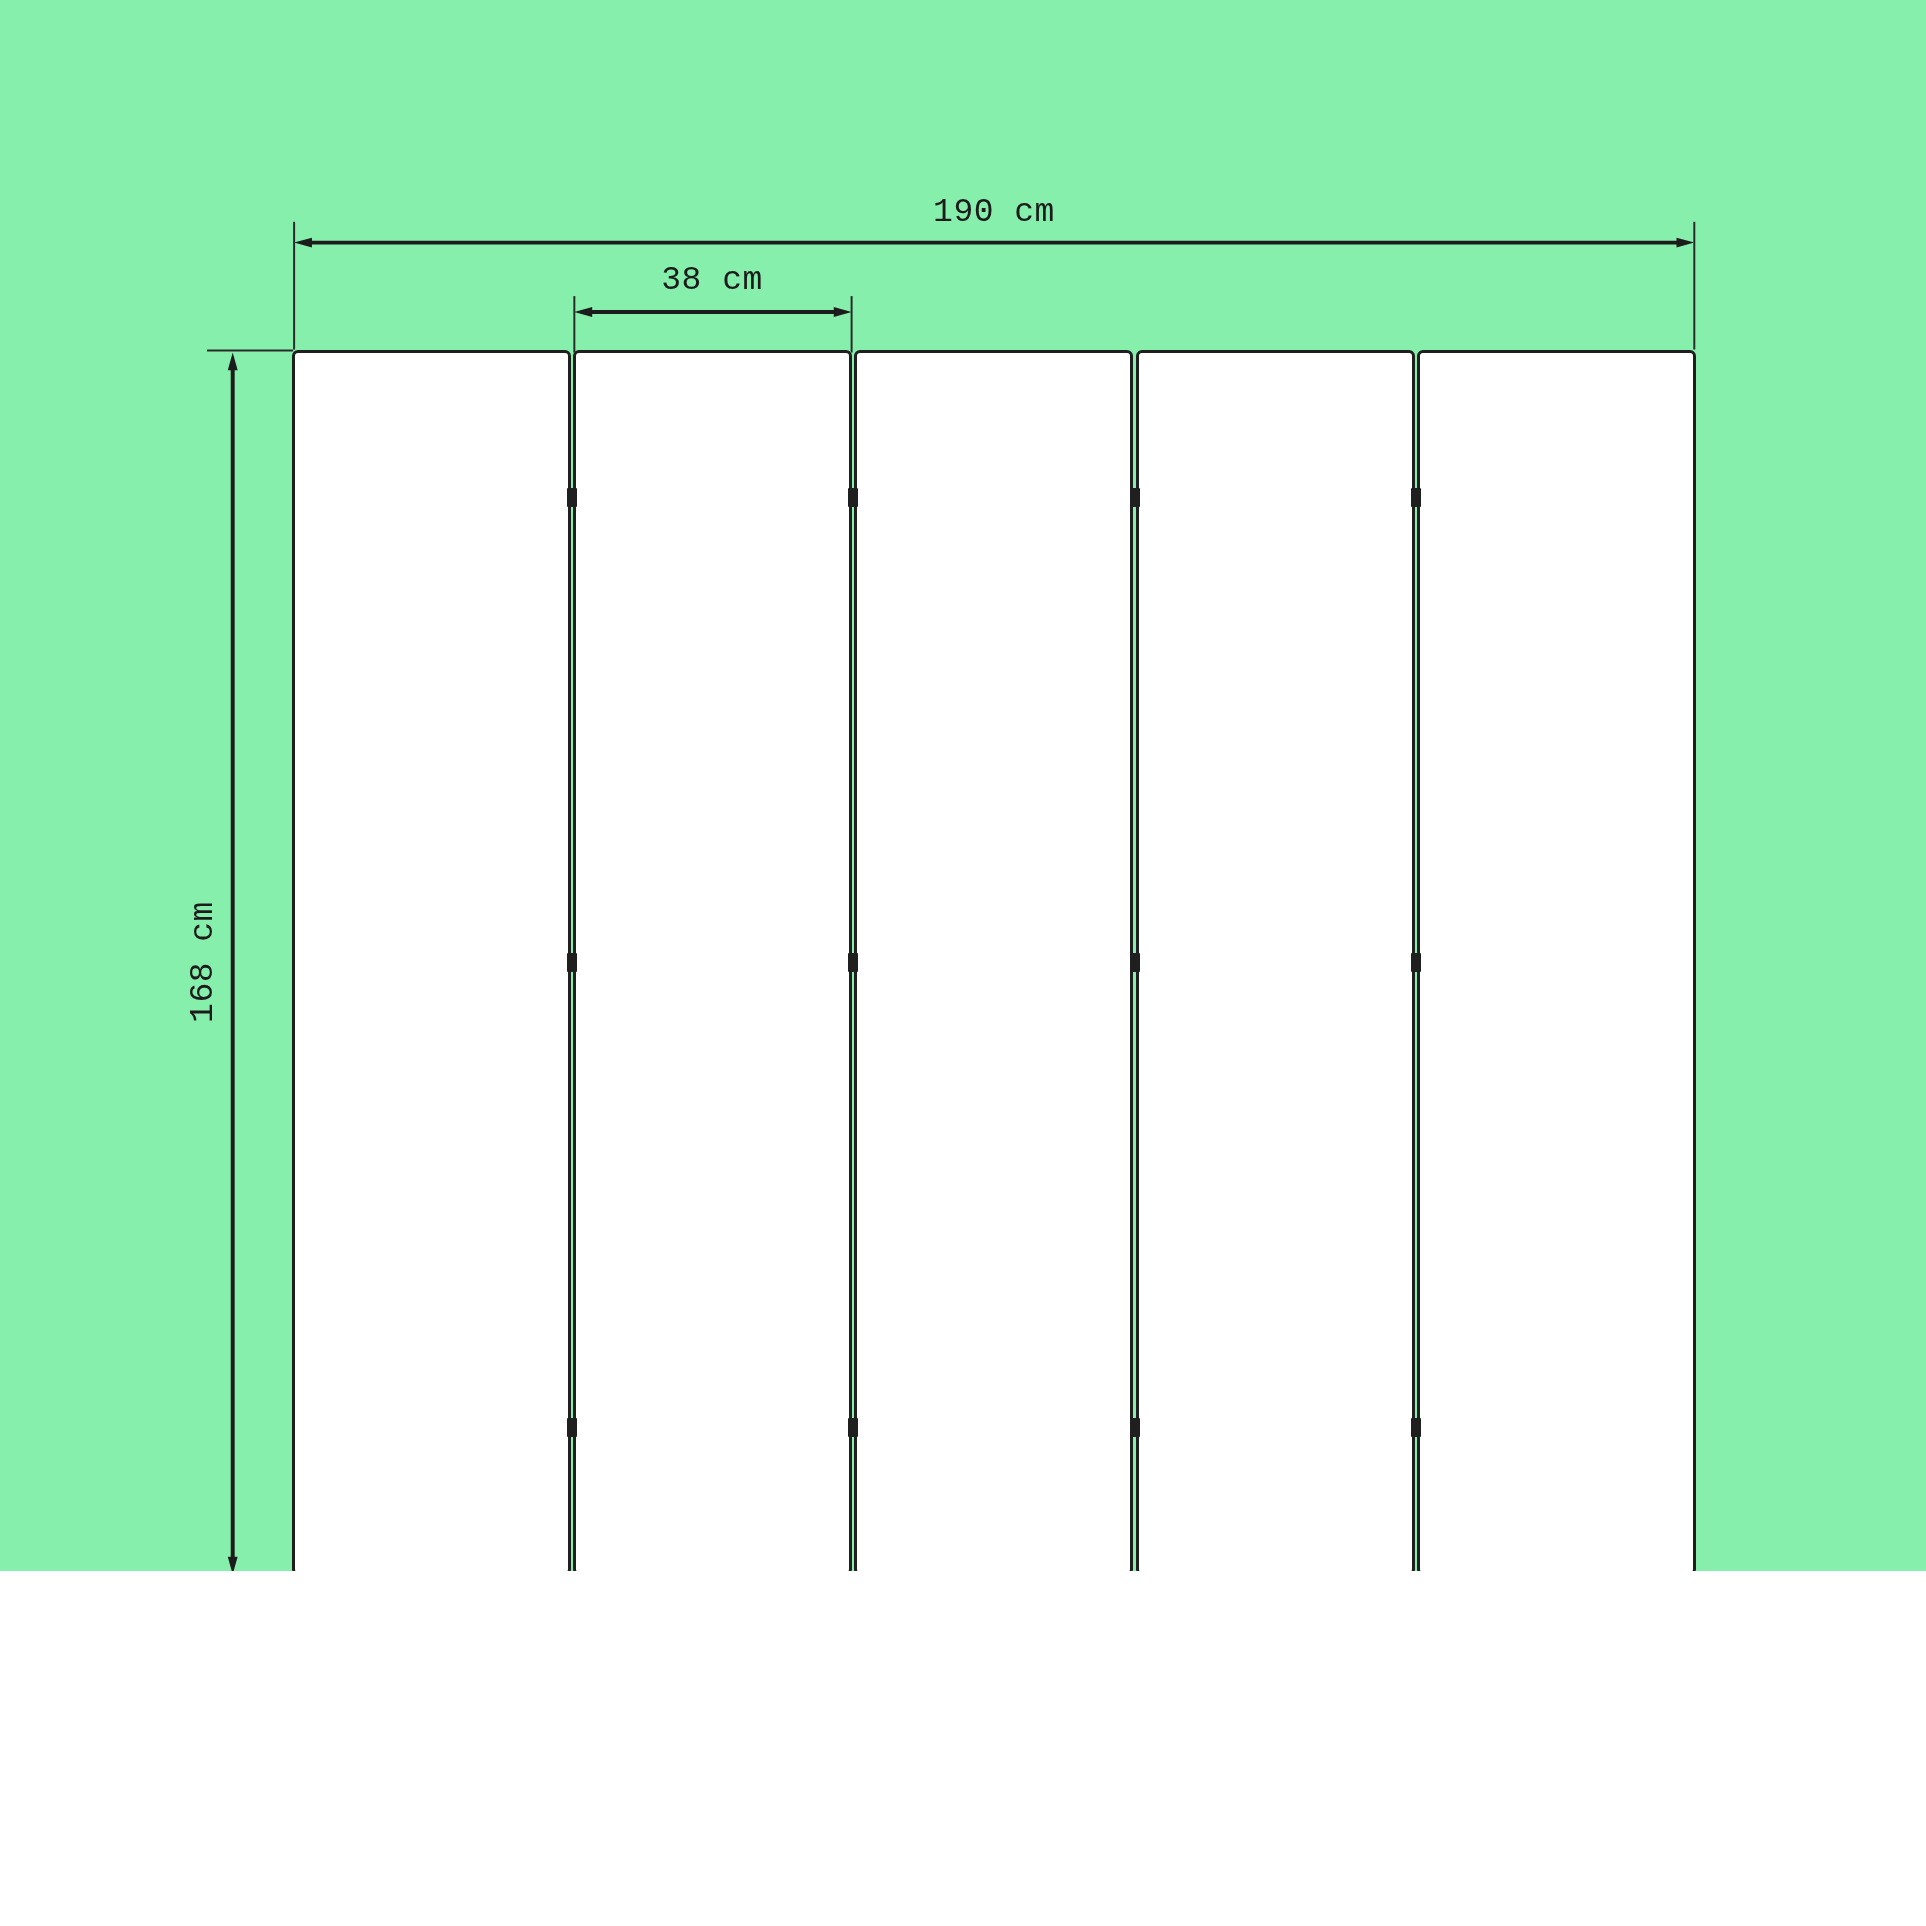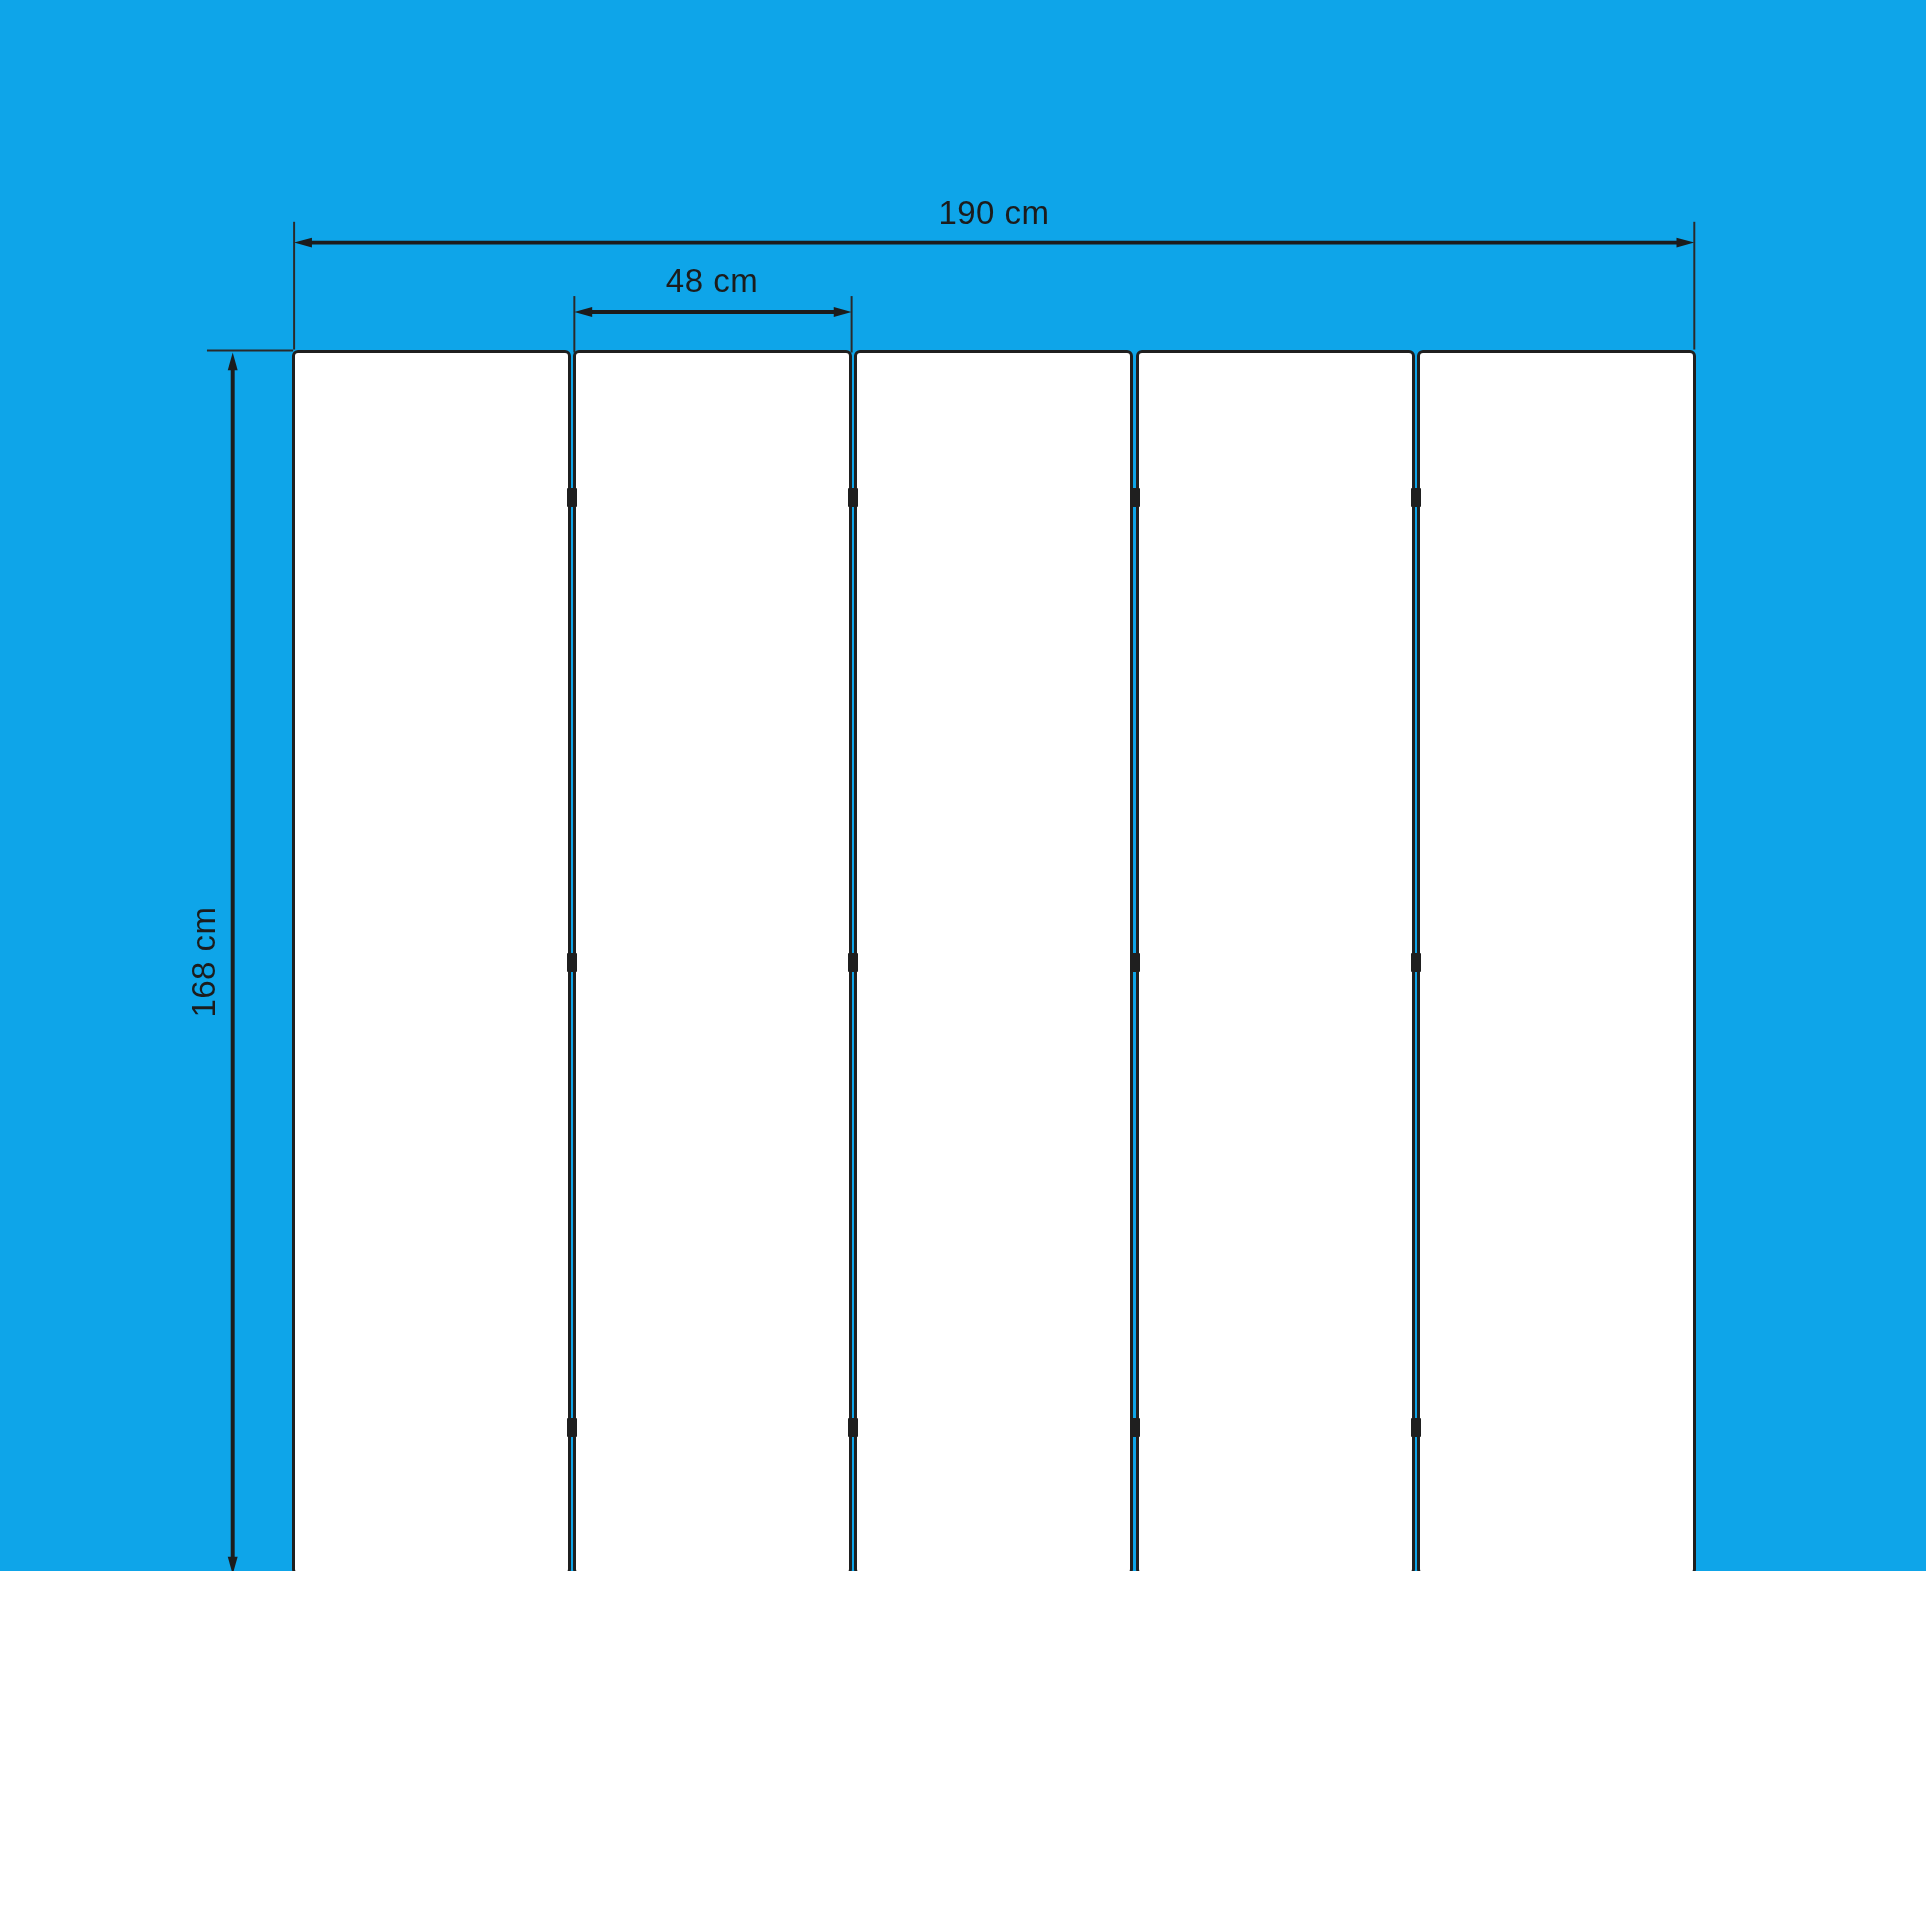--- a/index.html
+++ b/index.html
@@ -4,22 +4,22 @@
 <style>
   html, body {
     margin: 0;
     padding: 0;
     background: #ffffff;
   }
   .canvas {
     position: relative;
     width: 1927px;
     height: 1571px;
-    background: #0ea5e9;
-    font-family: Liberation Sans, sans-serif;
+    background: #86efac;
+    font-family: Liberation Mono, monospace;
     overflow: hidden;
   }
   
   .panels {
     position: absolute;
     left: 292px;
     top: 350px;
     width: 1404px;
     height: 1225px;
   }
@@ -112,18 +112,18 @@
     <polygon class="arrow-head" points="580,315 598,310 598,320"></polygon>
     <polygon class="arrow-head" points="860,315 842,310 842,320"></polygon>
 
     <line class="dim-line" x1="235" y1="372" x2="235" y2="1574"></line>
     <polygon class="arrow-head" points="235,356 230,374 240,374"></polygon>
     <polygon class="arrow-head" points="235,1590 230,1572 240,1572"></polygon>
   </svg>
 
   <div class="dim-label label-total-width">190 cm</div>
 
-  <div class="dim-label label-panel-width">48 cm</div>
+  <div class="dim-label label-panel-width">38 cm</div>
 
   <div class="dim-label vertical label-height">168 cm</div>
 
 </div>
 
 
 </body></html>

